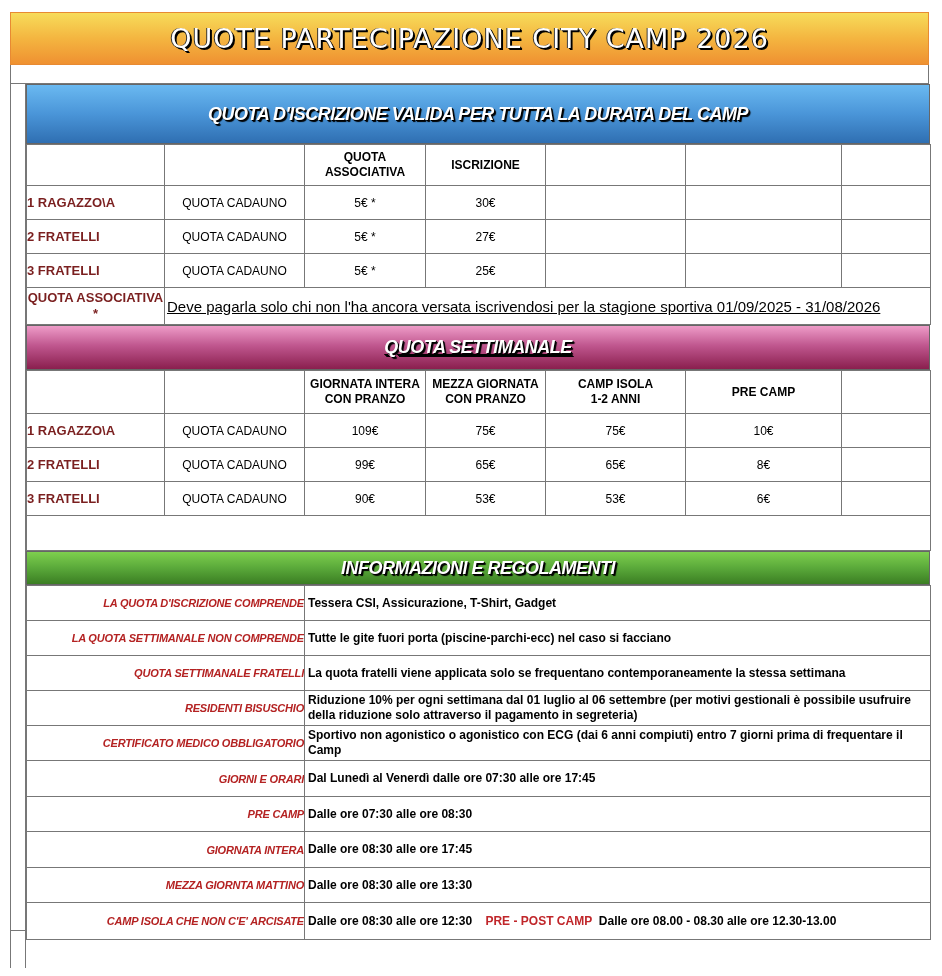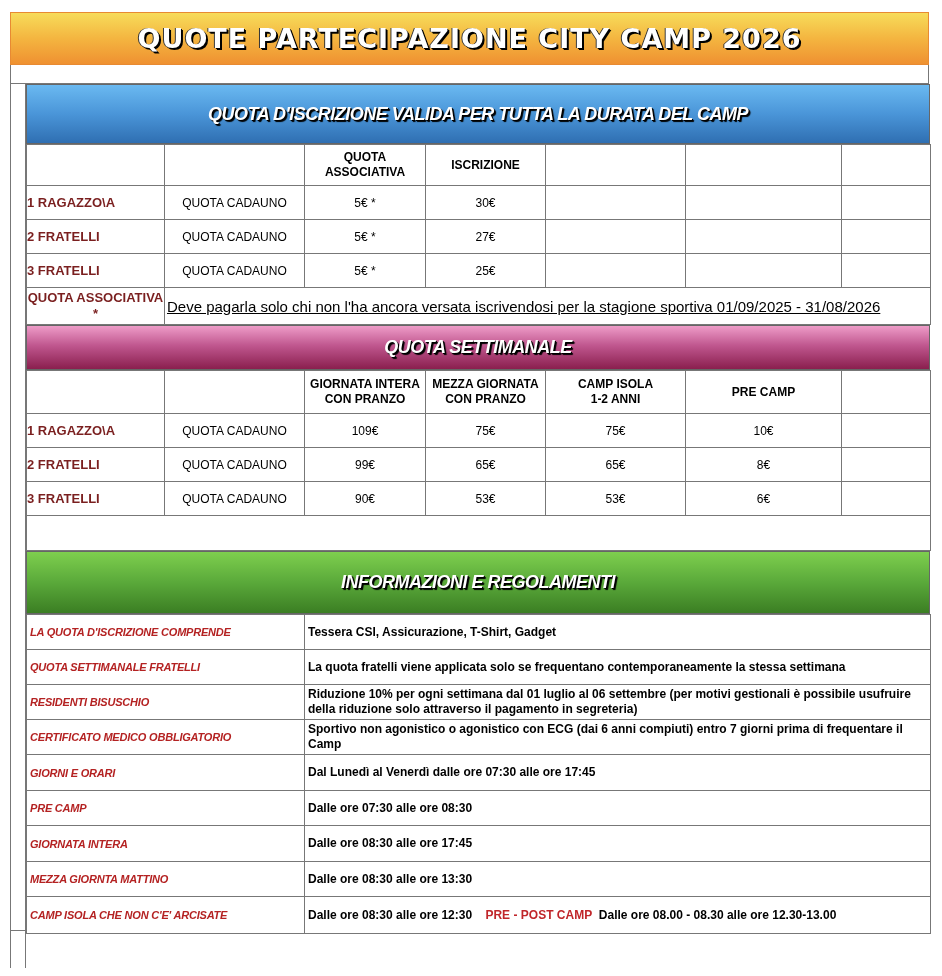--- a/index.html
+++ b/index.html
@@ -7,21 +7,21 @@
       width: 942px; height: 976px; position: relative; overflow: hidden;
       font-family: "Liberation Sans", sans-serif; color: #000;
     }
     .title-bar {
       position: absolute; left: 10px; top: 12px; width: 919px; height: 53px;
       background: linear-gradient(#f7dc5a 0%, #f4b540 50%, #ef9131 100%);
       border: 1px solid #e88a32; box-sizing: border-box;
       display: flex; align-items: center; justify-content: center;
     }
     .title-text {
-      font-family: "DejaVu Sans", sans-serif; font-weight: bold;
+      font-family: "DejaVu Sans", sans-serif; font-weight: normal;
       font-size: 27px; letter-spacing: 1px; color: #ffffff;
       text-shadow: 2px 2px 0 #000, 1px 1px 0 #000, -1px 0 0 #333;
     }
     .spacer-row {
       position: absolute; left: 10px; top: 65px; width: 919px; height: 19px;
       border-left: 1px solid #777; border-right: 1px solid #777; border-bottom: 1px solid #777;
       box-sizing: border-box;
     }
     .left-rail {
       position: absolute; left: 10px; top: 84px; width: 16px; height: 884px;
@@ -36,22 +36,22 @@
     .section-header {
       height: 60px; display: flex; align-items: center; justify-content: center;
       border: 1px solid #666; box-sizing: border-box;
     }
     .section-header span {
       font-family: "Liberation Sans", sans-serif; font-weight: bold; font-style: italic;
       font-size: 18px; color: #fff; letter-spacing: -0.5px;
       text-shadow: 1px 1px 0 #000, 2px 2px 1px #000;
     }
     .hdr-blue { background: linear-gradient(#6ab9f1 0%, #4a95d8 50%, #2f6fb2 100%); }
-    .hdr-pink { background: linear-gradient(#ee9cc8 0%, #c0578f 45%, #8a1f4e 100%); height: 45px; }
-    .hdr-green { background: linear-gradient(#7ecf4e 0%, #5aa93a 50%, #3b7e23 100%); height: 63px; }
+    .hdr-pink { background: linear-gradient(#ee9cc8 0%, #c0578f 45%, #8a1f4e 100%); height: 45px; text-decoration: underline; }
+    .hdr-green { background: linear-gradient(#7ecf4e 0%, #5aa93a 50%, #3b7e23 100%); height: 34px; }
 
     table { border-collapse: collapse; width: 904px; table-layout: fixed; }
     td {
       border: 1px solid #777; padding: 0; font-size: 12px; text-align: center;
       vertical-align: middle; overflow: hidden;
     }
     .t1 td, .t2 td { height: 33px; }
     .t1 tr.head td { height: 40px; }
     .t2 tr.head td { height: 42px; }
     .t2 tr.data td { height: 33px; }
@@ -61,21 +61,21 @@
     }
     .note-label {
       color: #7a1f1f; font-weight: bold; font-size: 13px; text-align: center; line-height: 16px; margin-top: 7px;
     }
     .note-text { font-size: 15px; text-align: left; padding-left: 2px; text-decoration: underline; }
     .blank-row td { height: 34px; border-top: 1px solid #777; }
 
     .t3 td { height: 34px; }
     .info-label {
       color: #b42222; font-weight: bold; font-style: italic; font-size: 11px;
-      text-align: left; padding-left: 3px; letter-spacing: -0.2px;
+      text-align: right; padding-left: 3px; letter-spacing: -0.2px;
     }
     .info-value {
       font-weight: bold; font-size: 12px; text-align: left; padding-left: 3px; line-height: 15px;
     }
     .accent-red { color: #c0262a; }
   </style>
 </head>
 <body>
 
 <div class="title-bar">
@@ -218,20 +218,24 @@
     <colgroup>
         <col style="width:278px">
         <col style="width:626px">
       </colgroup>
     <tbody>
         <tr>
           <td class="info-label">LA QUOTA D'ISCRIZIONE COMPRENDE</td>
           <td class="info-value">Tessera CSI, Assicurazione, T-Shirt, Gadget</td>
         </tr>
     <tr>
+          <td class="info-label">LA QUOTA SETTIMANALE NON COMPRENDE</td>
+          <td class="info-value">Tutte le gite fuori porta (piscine-parchi-ecc) nel caso si facciano</td>
+        </tr>
+    <tr>
           <td class="info-label">QUOTA SETTIMANALE FRATELLI</td>
           <td class="info-value">La quota fratelli viene applicata solo se frequentano contemporaneamente la stessa settimana</td>
         </tr>
     <tr>
           <td class="info-label">RESIDENTI BISUSCHIO</td>
           <td class="info-value">Riduzione 10% per ogni settimana dal 01 luglio al 06 settembre (per motivi gestionali è possibile usufruire della riduzione solo attraverso il pagamento in segreteria)</td>
         </tr>
     <tr>
           <td class="info-label">CERTIFICATO MEDICO OBBLIGATORIO</td>
           <td class="info-value">Sportivo non agonistico o agonistico con ECG (dai 6 anni compiuti) entro 7 giorni prima di frequentare il Camp</td>

